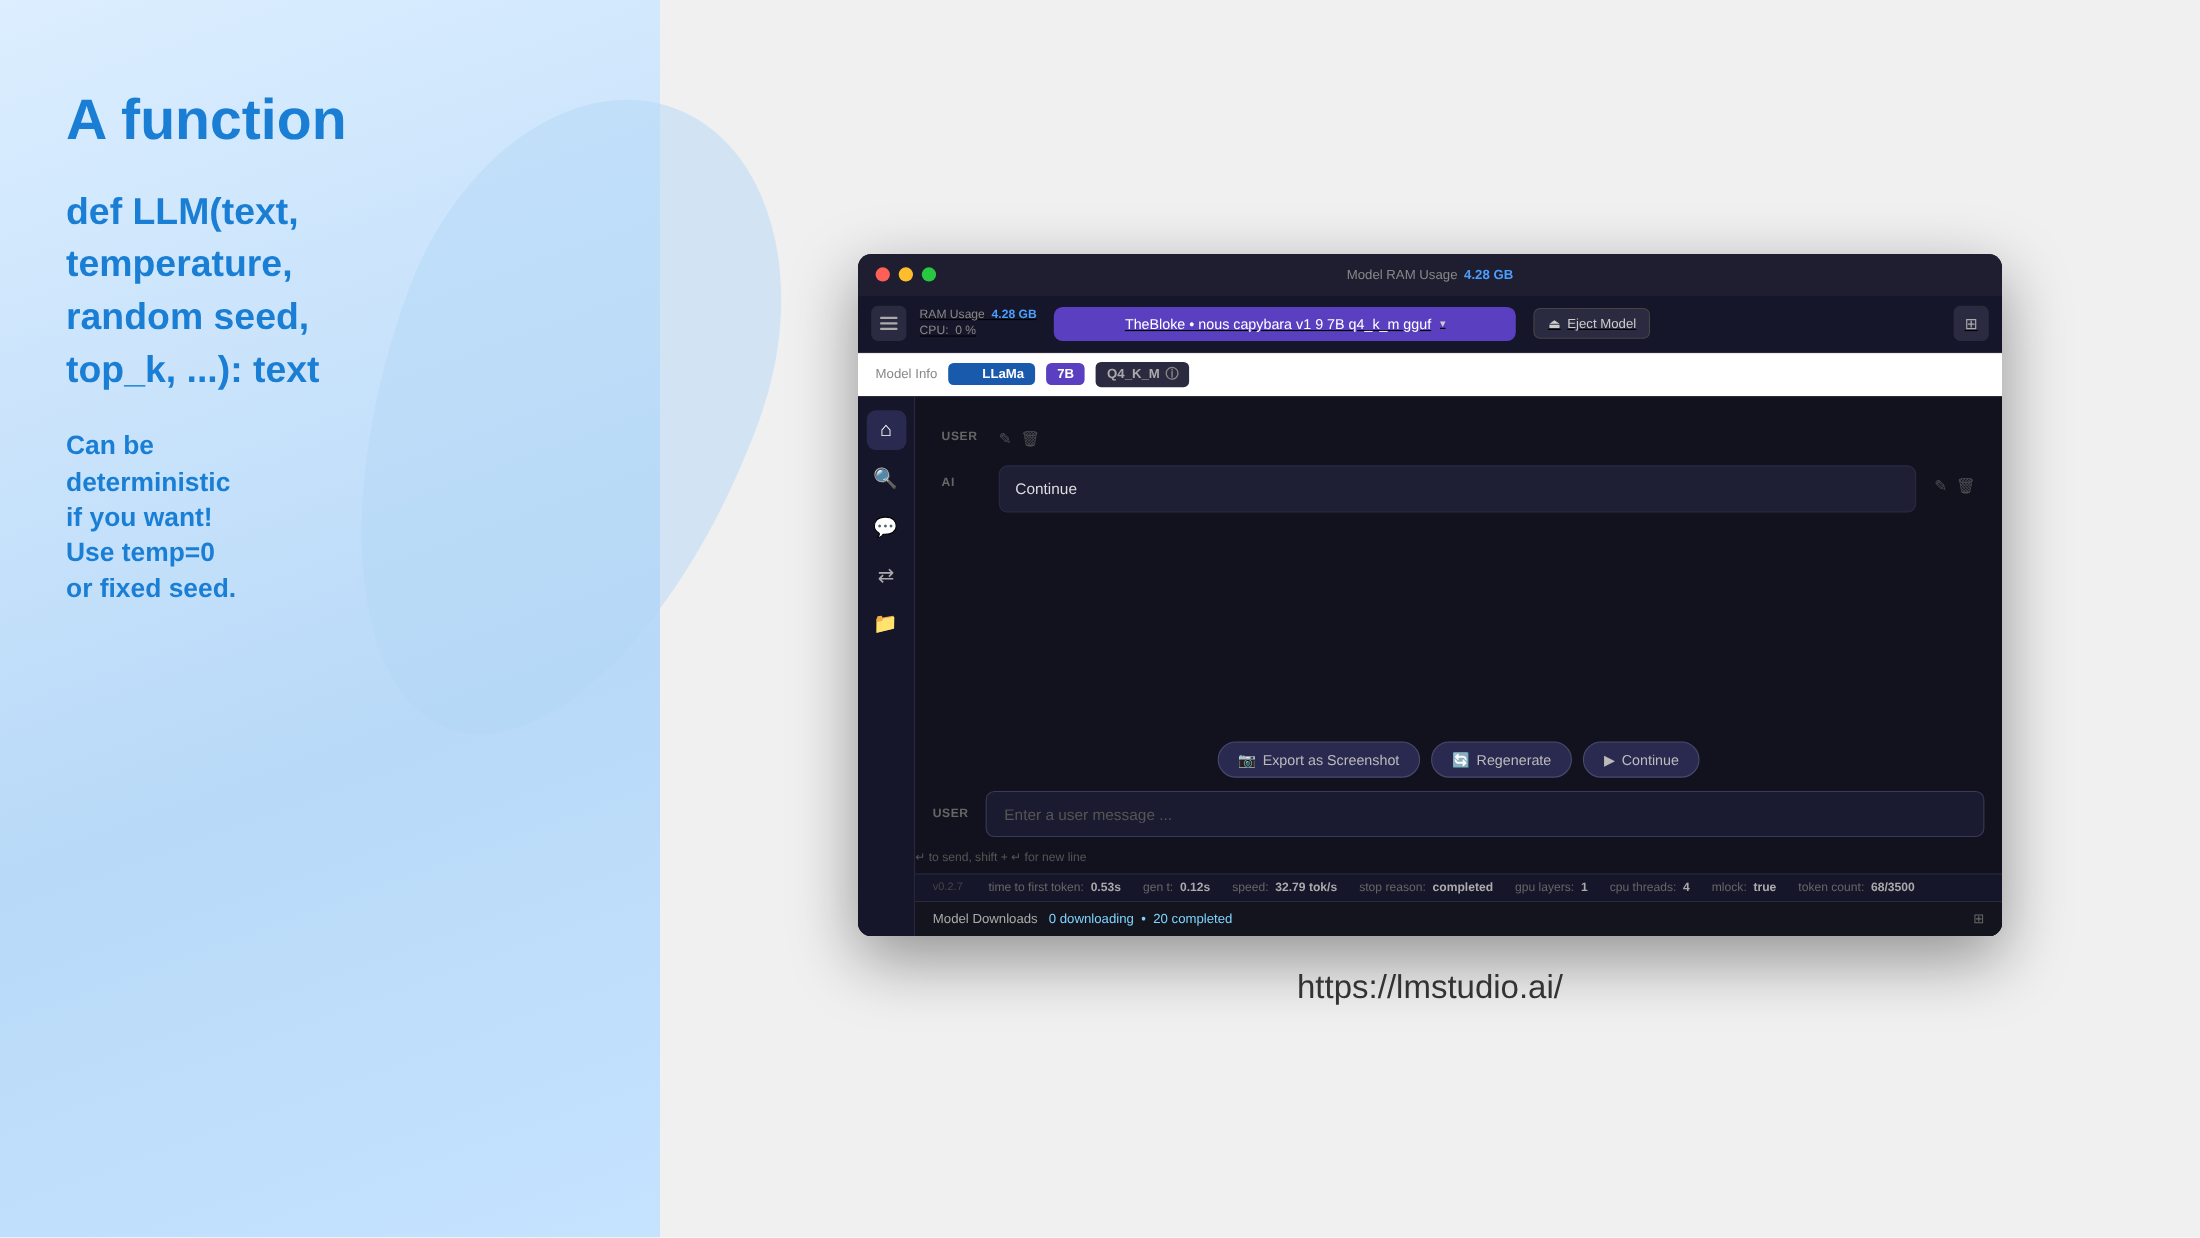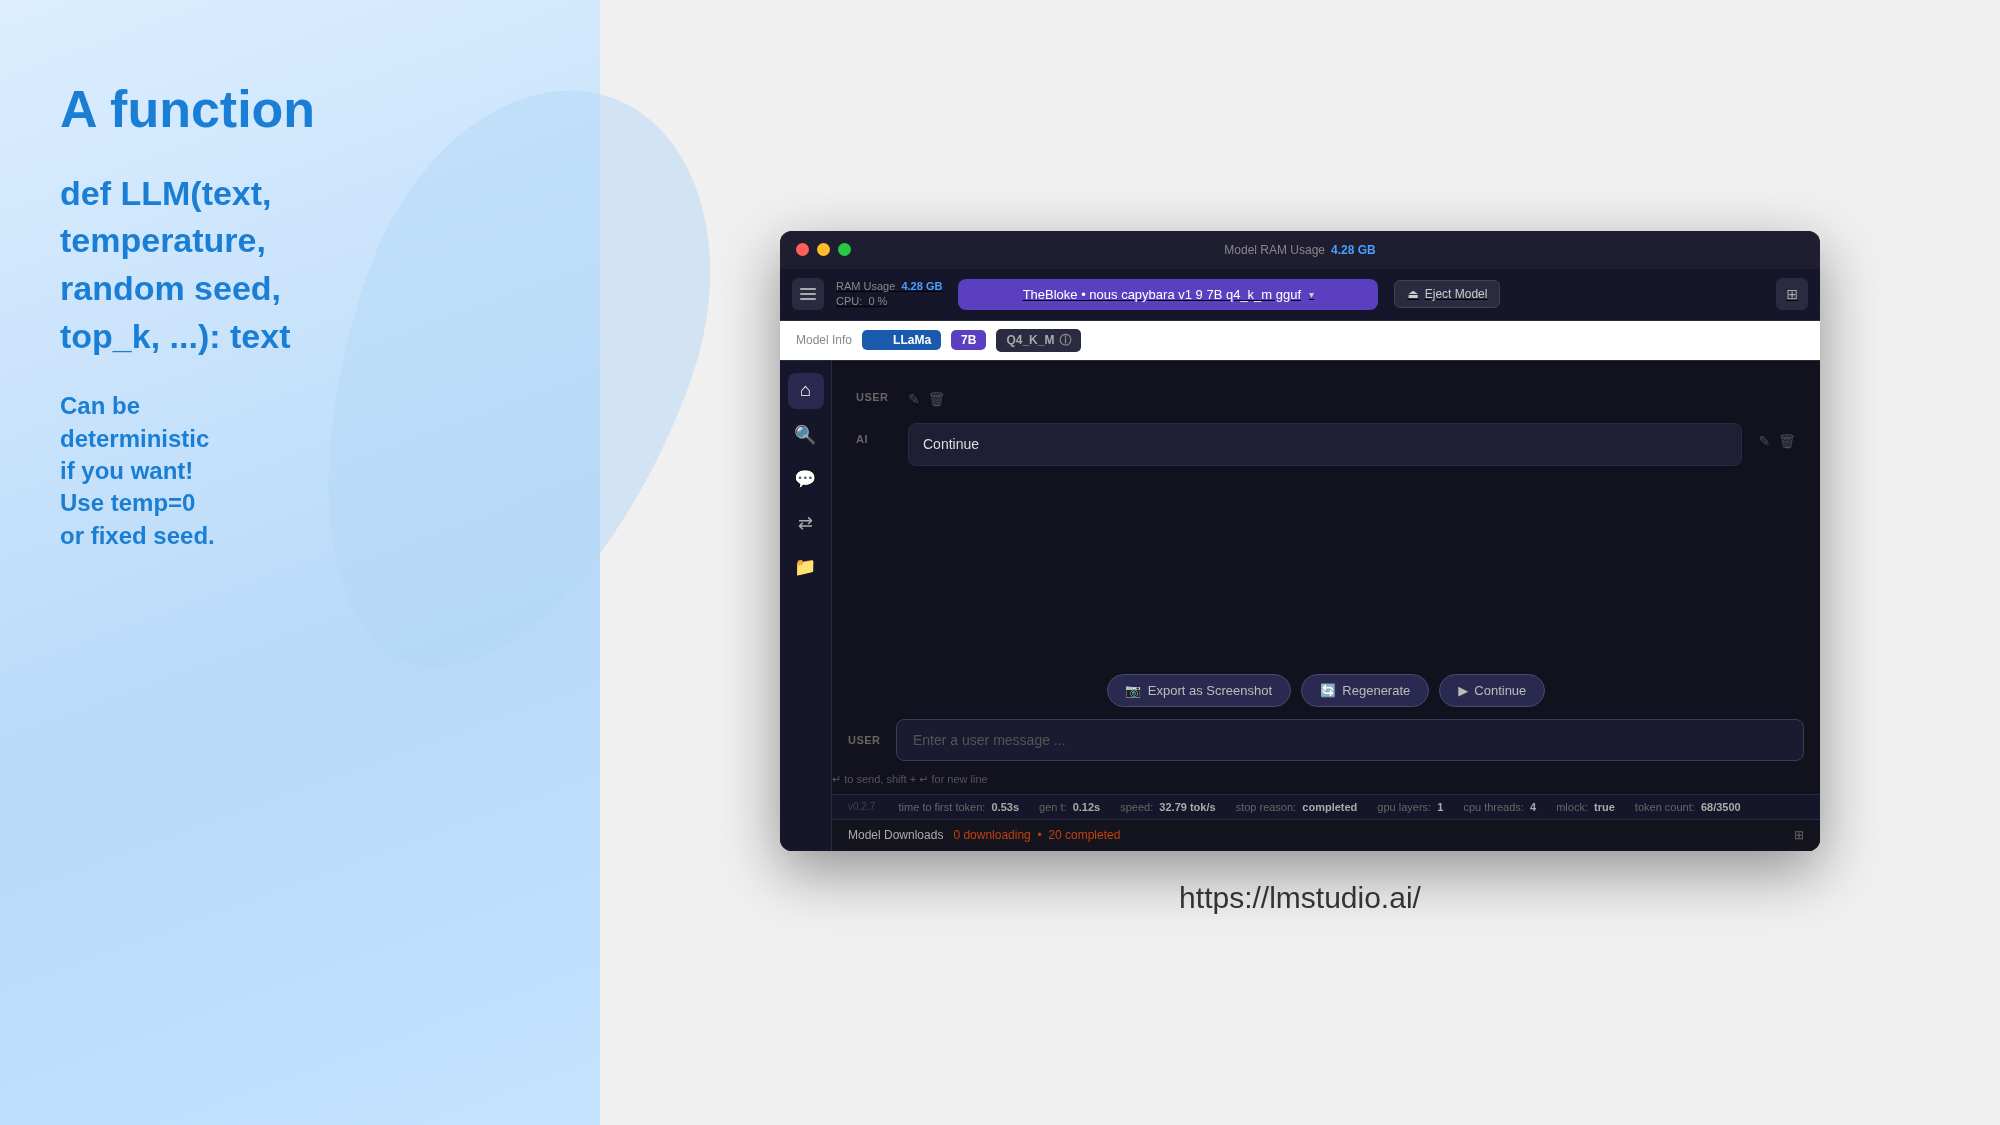--- a/index.html
+++ b/index.html
@@ -489,21 +489,21 @@
       border-top: 1px solid #2a2a40;
       flex-shrink: 0;
     }
 
     .downloads-bar .tab-label {
       color: #aaa;
       font-weight: 500;
     }
 
     .downloads-badge {
-      color: #c2410c;
+      color: #7dd3fc;
     }
 
     
     .bottom-url {
       margin-top: 30px;
       font-size: 30px;
       color: #333;
       text-align: center;
     }
   </style>

